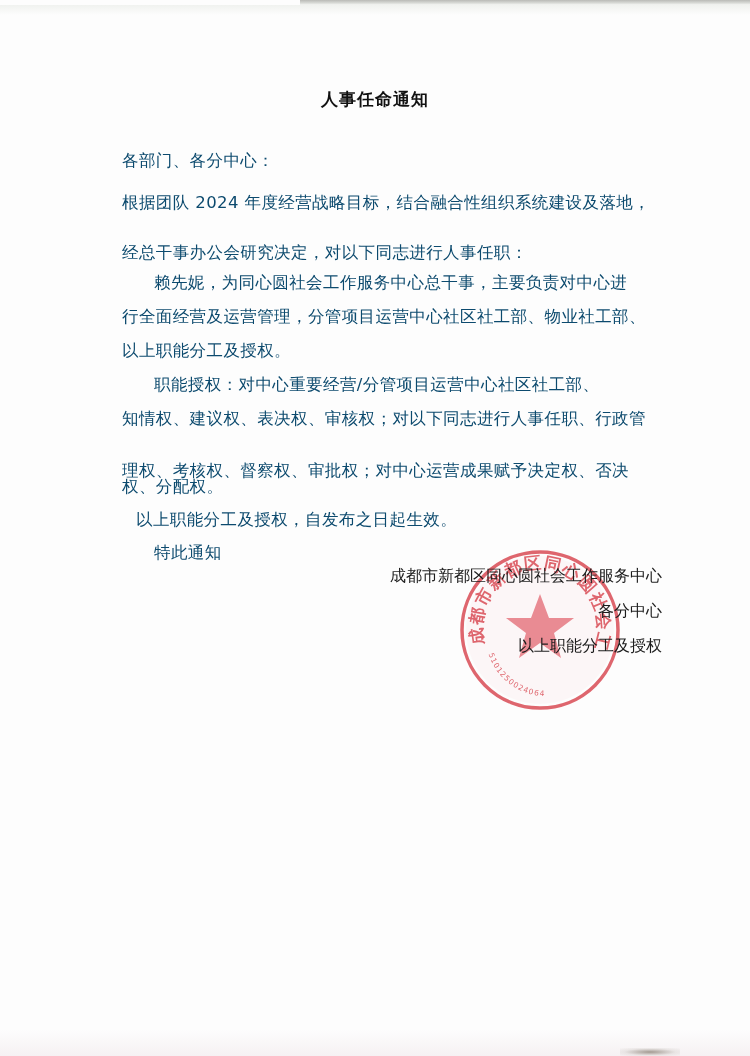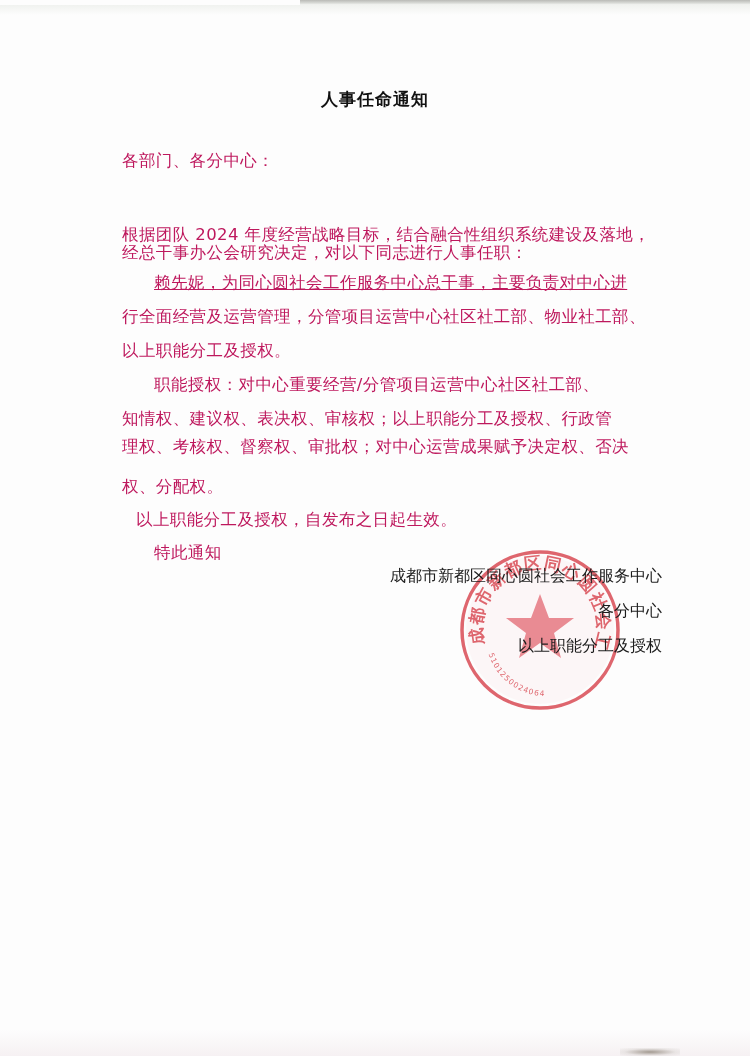--- a/index.html
+++ b/index.html
@@ -58,21 +58,21 @@
       font-weight: bold;
       letter-spacing: 1px;
       color: #111;
       margin-top: 20px;
     }
     .line {
       position: absolute;
       left: 122px;
       font-size: 16.5px;
       white-space: nowrap;
-      color: #be185d;
+      color: #0c4a6e;
       letter-spacing: 0.4px;
     }
     .indent { left: 154px; }
     .right-line {
       position: absolute;
       right: 88px;
       font-size: 16px;
       white-space: nowrap;
       color: #1c1c1c;
       text-align: right;
@@ -93,30 +93,30 @@
 
 <div class="scan-top-strip"></div>
 <div class="scan-top-fade"></div>
 <div class="scan-bottom-tint"></div>
 <div class="scan-bottom-shadow"></div>
 
 <div class="title">人事任命通知</div>
 
 <div class="line" style="top:150px;">各部门、各分中心：</div>
 
-<div class="line" style="top:192px;margin-top:32px;">根据团队 2024 年度经营战略目标，结合融合性组织系统建设及落地，</div>
+<div class="line" style="top:192px;">根据团队 2024 年度经营战略目标，结合融合性组织系统建设及落地，</div>
 <div class="line" style="top:242px;font-family:Liberation Serif, serif;">经总干事办公会研究决定，对以下同志进行人事任职：</div>
 
-<div class="line indent" style="top:272px;text-decoration:underline;">赖先妮，为同心圆社会工作服务中心总干事，主要负责对中心进</div>
+<div class="line indent" style="top:272px;">赖先妮，为同心圆社会工作服务中心总干事，主要负责对中心进</div>
 <div class="line" style="top:306px;">行全面经营及运营管理，分管项目运营中心社区社工部、物业社工部、</div>
 <div class="line" style="top:340px;">以上职能分工及授权。</div>
 
 <div class="line indent" style="top:374px;">职能授权：对中心重要经营/分管项目运营中心社区社工部、</div>
-<div class="line" style="top:408px;">知情权、建议权、表决权、审核权；以上职能分工及授权、行政管</div>
-<div class="line" style="top:436px;">理权、考核权、督察权、审批权；对中心运营成果赋予决定权、否决</div>
+<div class="line" style="top:408px;">知情权、建议权、表决权、审核权；对以下同志进行人事任职、行政管</div>
+<div class="line" style="top:460px;">理权、考核权、督察权、审批权；对中心运营成果赋予决定权、否决</div>
 <div class="line" style="top:476px;">权、分配权。</div>
 
 <div class="line" style="top:509px;margin-left:14px;">以上职能分工及授权，自发布之日起生效。</div>
 <div class="line indent" style="top:542px;">特此通知</div>
 
 <div class="seal">
   <svg viewBox="0 0 164 164" xmlns="http://www.w3.org/2000/svg">
     <defs>
       <path id="sealArcTop" d="M 28 100 A 58 58 0 1 1 136 100"></path>
       <path id="sealArcBottom" d="M 30 104 A 60 60 0 0 0 118 140"></path>

